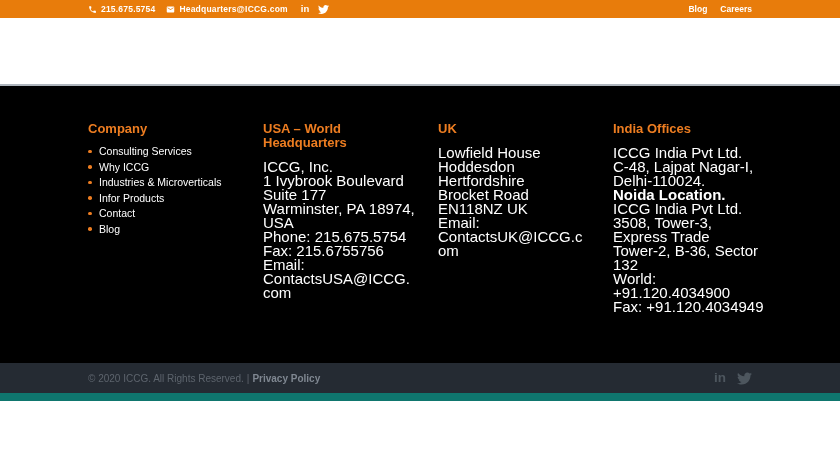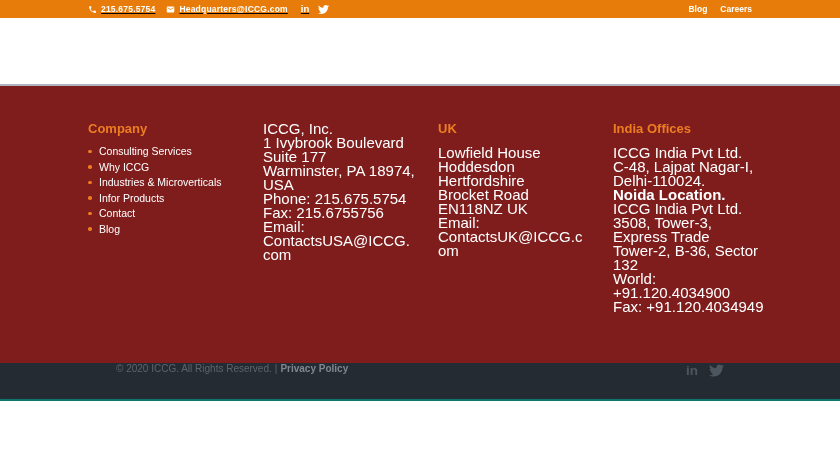--- a/index.html
+++ b/index.html
@@ -9,39 +9,39 @@
     background: #ffffff;
     font-family: "Liberation Sans", sans-serif;
   }
 
   
   .topbar {
     height: 18px; background: #e87c0b;
     display: flex; align-items: center; justify-content: space-between;
     padding: 0 88px;
   }
-  .tb-left { display: flex; align-items: center; gap: 11px; text-decoration: underline; }
+  .tb-left { display: flex; align-items: center; gap: 11px; }
   .tb-item {
     display: flex; align-items: center; gap: 4px;
     color: #fff; font-size: 8.5px; font-weight: 700; letter-spacing: .2px;
     cursor: pointer;
   }
   .tb-item svg { width: 9px; height: 9px; fill: #ffffff; display: block; }
   .tb-social { display: flex; align-items: center; gap: 9px; margin-left: 2px; }
   .tb-in { color: #fff; font-size: 9.5px; font-weight: 700; line-height: 1; cursor: pointer; }
   .tb-bird { width: 11px; height: 11px; fill: #ffffff; cursor: pointer; display: block; }
   .tb-right { display: flex; align-items: center; gap: 13px; }
   .tb-nav { color: #fff; font-size: 8.5px; font-weight: 700; cursor: pointer; }
 
   
   .gap-white { height: 66px; background: #ffffff; }
 
   
   .footer {
-    height: 279px; background: #7f1d1d;
+    height: 279px; background: #000000;
     border-top: 2px solid #aeb5bd;
     padding: 36px 88px 0;
     display: flex; gap: 23px;
   }
   .fcol { width: 152px; flex: 0 0 152px; }
   .fcol-h {
     margin: 0 0 10px; color: #ed7d21;
     font-size: 13px; line-height: 14px; font-weight: 600;
   }
   .flines .fline {
@@ -57,23 +57,23 @@
   }
   .bullet {
     position: absolute; left: 0; top: 3.5px;
     width: 3.5px; height: 3.5px; border-radius: 50%; background: #ed7d21;
     display: block;
   }
 
   
   .bottombar {
     height: 38px; background: #252b33;
-    border-bottom: 2px solid #0f766e;
-    display: flex; align-items: flex-start; justify-content: space-between;
-    padding: 0 116px;
+    border-bottom: 8px solid #0f766e;
+    display: flex; align-items: center; justify-content: space-between;
+    padding: 0 88px;
   }
   .copyright { color: #5d646d; font-size: 10px; }
   .copyright .sep { margin: 0 3px; }
   .privacy { color: #7f8791; font-weight: 700; cursor: pointer; }
   .bb-social { display: flex; align-items: center; gap: 11px; color: #4d565e; }
   .bb-in { font-size: 13.5px; font-weight: 700; line-height: 1; cursor: pointer; }
   .bb-bird { width: 15px; height: 15px; fill: #4d565e; cursor: pointer; display: block; }
 
   .bottom-white { height: 71px; background: #ffffff; }
 </style>
@@ -117,20 +117,21 @@
       <li><span class="bullet"></span><span>Consulting Services</span></li>
       <li><span class="bullet"></span><span>Why ICCG</span></li>
       <li><span class="bullet"></span><span>Industries &amp; Microverticals</span></li>
       <li><span class="bullet"></span><span>Infor Products</span></li>
       <li><span class="bullet"></span><span>Contact</span></li>
       <li><span class="bullet"></span><span>Blog</span></li>
     </ul>
   </div>
 
   <div class="fcol">
+    <h3 class="fcol-h">USA – World Headquarters</h3>
     <div class="flines">
       <div class="fline">ICCG, Inc.</div>
       <div class="fline">1 Ivybrook Boulevard</div>
       <div class="fline">Suite 177</div>
       <div class="fline">Warminster, PA 18974, USA</div>
       <div class="fline">Phone: 215.675.5754</div>
       <div class="fline">Fax: 215.6755756</div>
       <div class="fline">Email: ContactsUSA@ICCG.com</div>
     </div>
   </div>

